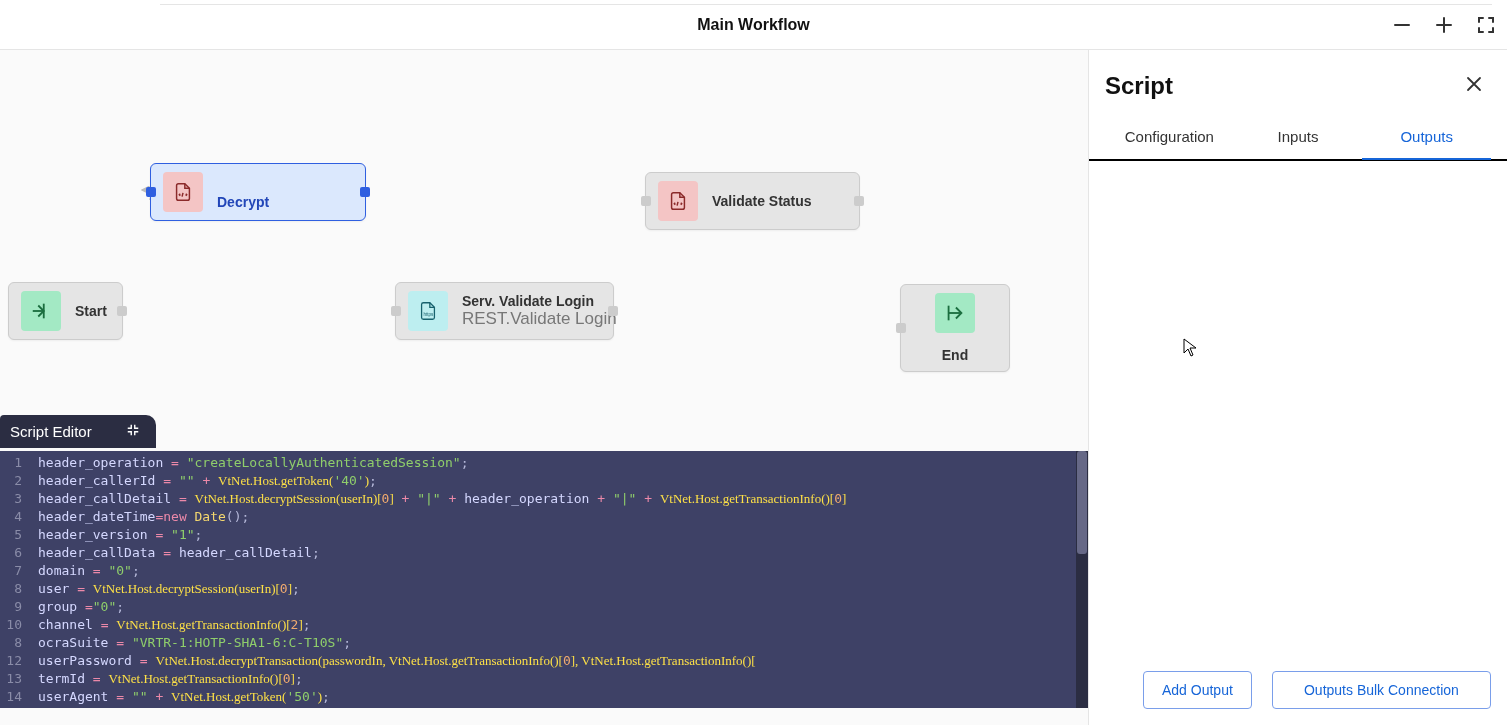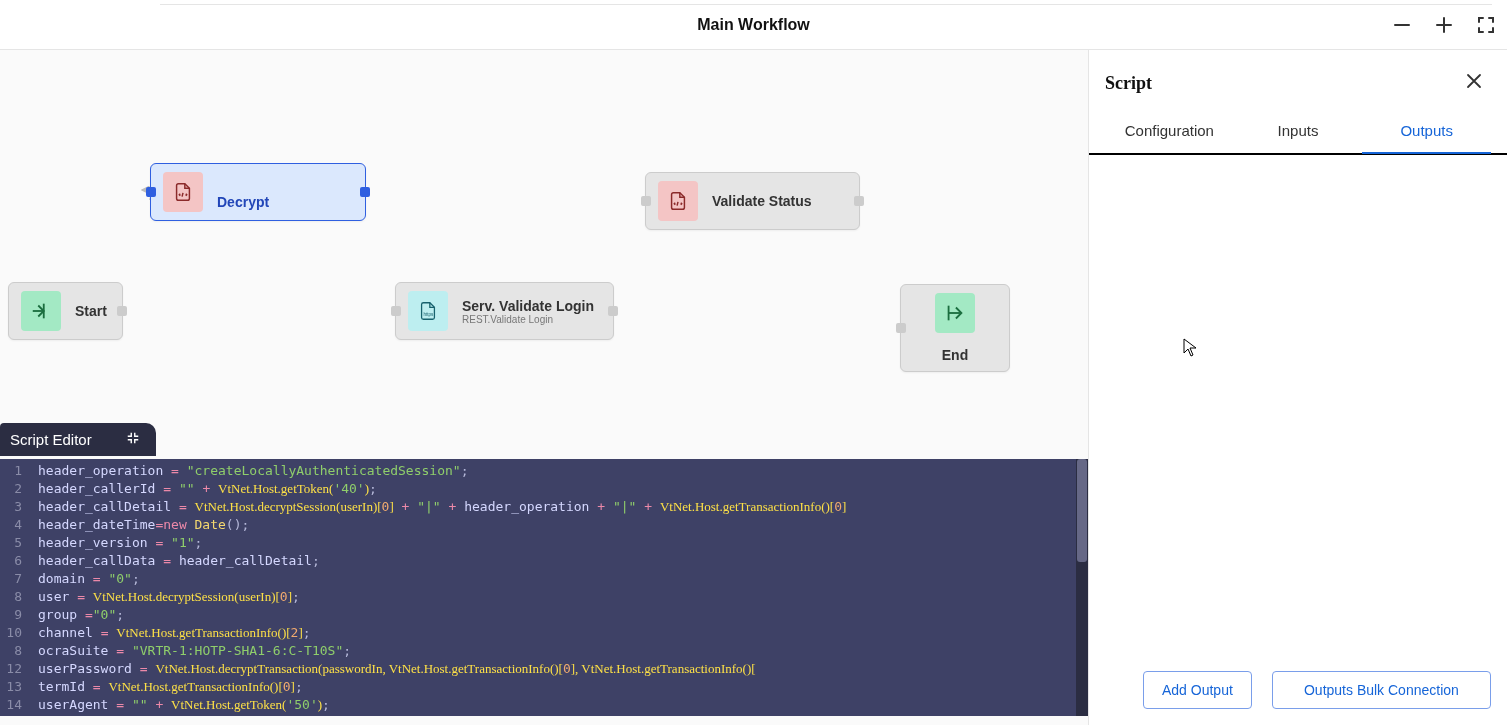--- a/index.html
+++ b/index.html
@@ -12,55 +12,55 @@
   .top-icons { position: absolute; right: 12px; display: flex; gap: 24px; align-items: center; }
   .top-icons span { cursor: pointer; display: inline-flex; }
   
   
   .main-wrap { display: flex; height: calc(725px - 50px); }
   .canvas-area { flex: 1; position: relative; background: #fafafa; border-right: 1px solid #e5e5e5; overflow: hidden; }
   .right-panel { width: 418px; display: flex; flex-direction: column; background: #fff; position: relative; }
   
   
   .panel-header { display: flex; justify-content: space-between; align-items: center; padding: 22px 24px 14px 16px; }
-  .panel-title { font-size: 18px; font-weight: 700; font-family: Liberation Serif, serif; }
+  .panel-title { font-size: 24px; font-weight: 700; }
   .panel-close { cursor: pointer; }
   .tabs { display: flex; border-bottom: 2px solid #000000; padding: 0 16px; }
   .tab { flex: 1; text-align: center; padding: 14px 0 14px; font-size: 15px; color: #333; cursor: pointer; position: relative; }
   .tab.active { color: #1665d8; font-weight: 500; }
   .tab.active::after { content: ""; position: absolute; left: 0; right: 0; bottom: -1px; height: 2px; background: #1665d8; }
   .panel-body { flex: 1; }
   .panel-footer { display: flex; gap: 20px; padding: 16px; margin-left: 38px; }
   .btn-outline { flex: none; border: 1px solid #7a9eea; color: #1665d8; background: #fff; padding: 10px 18px; border-radius: 4px; font-size: 14px; cursor: pointer; }
   .btn-outline.wide { flex: 1; }
   
   
   .node { position: absolute; background: #e5e5e5; border: 1px solid #ccc; border-radius: 6px; display: flex; align-items: center; padding: 8px 12px; gap: 14px; box-shadow: 0 1px 2px rgba(0,0,0,.05); }
   .node.selected { border: 1px solid #2f5fe0; background: #dbe8fd; }
   .node .icon-box { width: 40px; height: 40px; border-radius: 4px; display: flex; align-items: center; justify-content: center; flex-shrink: 0; }
   .node .icon-box.green { background: #a3e9c4; color: #1b6e3f; }
   .node .icon-box.pink  { background: #f4c5c5; color: #8b2a2a; }
   .node .icon-box.cyan  { background: #bdeef0; color: #17616d; }
   .node .label-main { font-size: 14px; font-weight: 600; color: #333; white-space: nowrap; }
-  .node .label-sub  { font-size: 10px; color: #777; white-space: nowrap; }
+  .node .label-sub  { font-size: 17px; color: #777; white-space: nowrap; }
   .node.selected .label-main { color: #2246b8; margin-top: 20px; }
   
   .port { position: absolute; width: 10px; height: 10px; border-radius: 2px; background: #ccc; }
   .port.blue { background: #2f5fe0; }
   .port.left  { left: -5px; top: 50%; transform: translateY(-50%); }
   .port.right { right: -5px; top: 50%; transform: translateY(-50%); }
   
   
   .connectors { position: absolute; inset: 0; pointer-events: none; }
   .connectors path { fill: none; stroke: #bbb; stroke-width: 1.5; }
   .connectors path.dashed { stroke-dasharray: 5 4; }
   .connectors marker path { stroke: none; fill: #bbb; }
   
   
-  .editor-wrap { position: absolute; left: 0; right: 0; bottom: 9px; height: 293px; margin-top: 8px; }
+  .editor-wrap { position: absolute; left: 0; right: 0; bottom: 17px; height: 293px; margin-top: 8px; }
   .editor-tab { position: absolute; top: -0px; left: 0; background: #2b2d42; color: #fff; display: flex; align-items: center; gap: 34px; padding: 8px 16px 8px 10px; border-radius: 4px 10px 0 0; font-size: 15px; z-index: 2; }
   .editor-body { position: absolute; top: 36px; left: 0; right: 0; bottom: 0; background: #3e4166; color: #ddd; font-family: 'Menlo','Consolas',monospace; font-size: 13px; display: flex; }
   .gutter { width: 30px; background: #3e4166; color: #8a8ca8; text-align: right; padding: 3px 8px 0 0; user-select: none; line-height: 18px; }
   .codearea { flex: 1; padding: 3px 8px 0 8px; white-space: pre; overflow: hidden; line-height: 18px; position: relative; }
   .scrollbar-v { width: 12px; background: #2b2d42; position: relative; }
   .scrollbar-thumb { position: absolute; top: 0; left: 1px; right: 1px; height: 40%; background: #666886; border-radius: 3px; }
   
   .tok-var { color: #d5d8ff; }
   .tok-op  { color: #ec89a9; }
   .tok-str { color: #8fce6b; }

